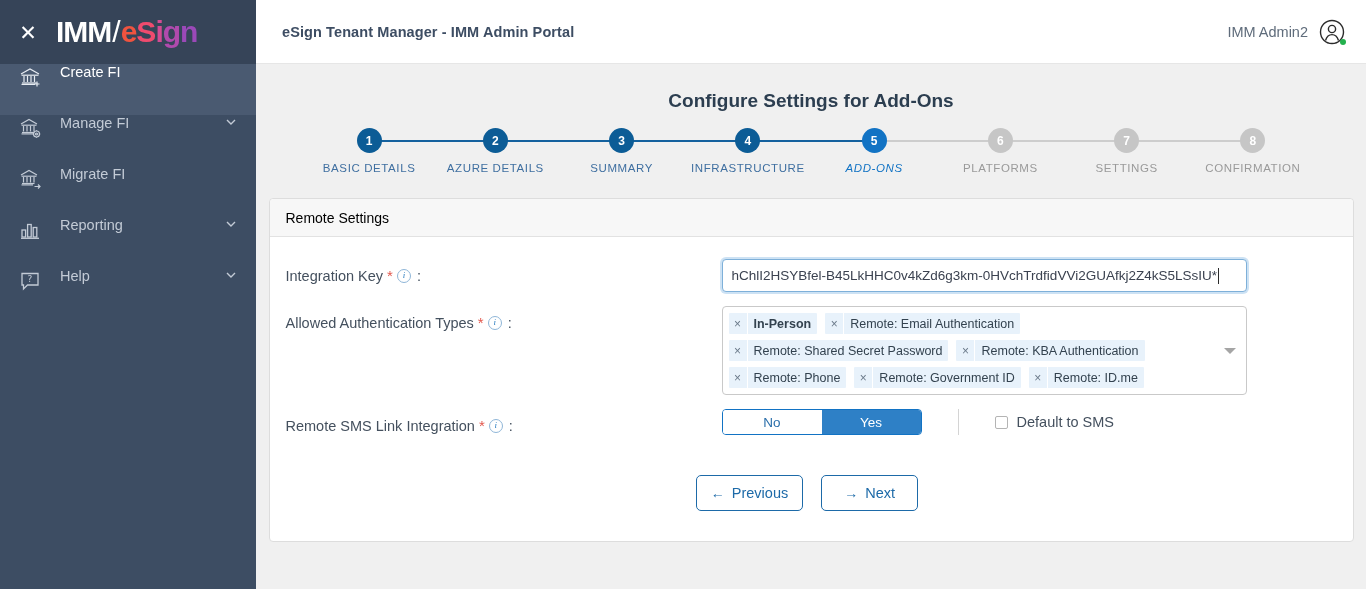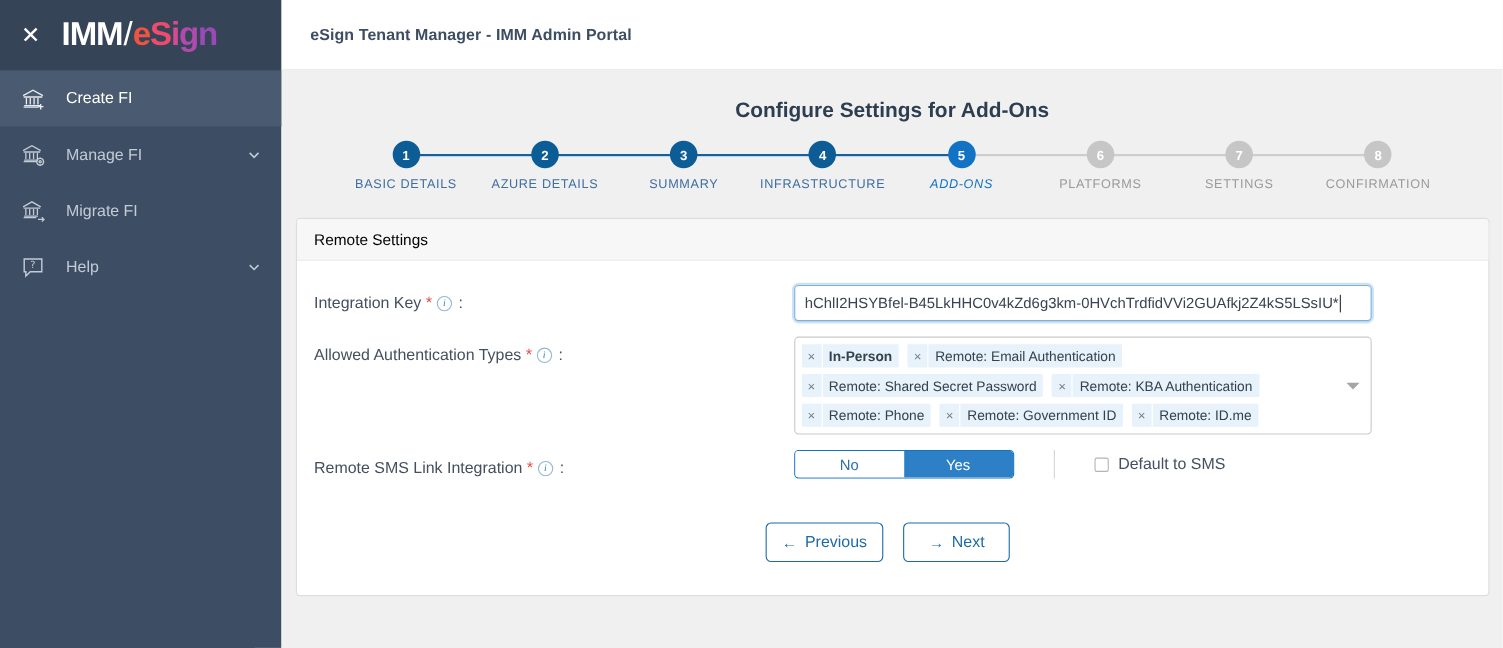--- a/index.html
+++ b/index.html
@@ -40,21 +40,21 @@
   .brand .imm { color: #ffffff; font-style: normal; }
   .brand .slash { color: #ffffff; font-weight: 400; padding: 0 1px; }
   .brand .e { color: #f0533f; }
   .brand .s { color: #ef4b6e; }
   .brand .i { color: #d44b93; }
   .brand .g { color: #b04aad; }
   .brand .n { color: #9b49b8; }
 
   .nav-item {
     height: 51px;
-    display: flex; align-items: center;
+    display: flex; 
     padding: 0 18px;
     color: #c3cbd6;
     font-size: 14.5px;
     cursor: pointer;
     position: relative;
   }
   .nav-item.active { background: #4a5a71; color: #ffffff; }
   .nav-item .nav-icon {
     width: 26px; height: 26px;
     flex: 0 0 26px;
@@ -338,20 +338,36 @@
             <path d="M2.5 9.2 H17.5"></path>
           <path d="M4.5 10 V15.5 M8 10 V15.5 M11.5 10 V15.5 M15 10 V15.5"></path>
           <path d="M3 16.5 H15.5"></path>
             <path d="M2.5 17.9 H14"></path>
           <path d="M15.5 19.5 H21 M19 17.5 L21 19.5 L19 21.5"></path>
         </svg>
       </span>
       <span class="nav-label">Migrate FI</span>
     </div>
 
+    <div class="nav-item">
+      <span class="nav-icon">
+        <svg width="24" height="24" viewBox="0 0 24 24" fill="none" stroke="#c3cbd6" stroke-width="1.3">
+          <rect x="3" y="12" width="3.6" height="7"></rect>
+          <rect x="8.6" y="6.5" width="3.6" height="12.5"></rect>
+          <rect x="14.2" y="9.5" width="3.6" height="9.5"></rect>
+          <path d="M2 20.3 H20"></path>
+        </svg>
+      </span>
+      <span class="nav-label">Reporting</span>
+      <span class="chev">
+        <svg width="14" height="14" viewBox="0 0 14 14" fill="none" stroke="#c3cbd6" stroke-width="1.4">
+            <path d="M3 5 L7 9 L11 5"></path>
+          </svg>
+      </span>
+    </div>
 
     <div class="nav-item">
       <span class="nav-icon">
         <svg width="24" height="24" viewBox="0 0 24 24" fill="none" stroke="#c3cbd6" stroke-width="1.3">
           <path d="M3 4.5 H19 V16 H8.5 L4.5 20 V16 H3 Z"></path>
           <text x="11" y="13" font-size="9" fill="#c3cbd6" stroke="none" text-anchor="middle" font-family="DejaVu Sans">?</text>
         </svg>
       </span>
       <span class="nav-label">Help</span>
       <span class="chev">
@@ -359,20 +375,31 @@
             <path d="M3 5 L7 9 L11 5"></path>
           </svg>
       </span>
     </div>
   </aside>
 
   <div class="main">
 
     <header class="topbar">
       <div class="topbar-title">eSign Tenant Manager - IMM Admin Portal</div>
+      <div class="topbar-right">
+        <span class="user-name">IMM Admin2</span>
+        <span class="avatar">
+          <svg width="28" height="28" viewBox="0 0 28 28" fill="none" stroke="#2b2b2b" stroke-width="1.4">
+            <circle cx="14" cy="14" r="11.5"></circle>
+            <circle cx="14" cy="11" r="3.6"></circle>
+            <path d="M7.5 22.5 C8.8 18.4 11.2 16.6 14 16.6 C16.8 16.6 19.2 18.4 20.5 22.5"></path>
+          </svg>
+          <span class="dot"></span>
+        </span>
+      </div>
     </header>
 
     <div class="content">
 
       <h1 class="page-title">Configure Settings for Add-Ons</h1>
 
       <div class="stepper">
         <div class="step done">
           <div class="bar"></div>
           <div class="circle">1</div>

